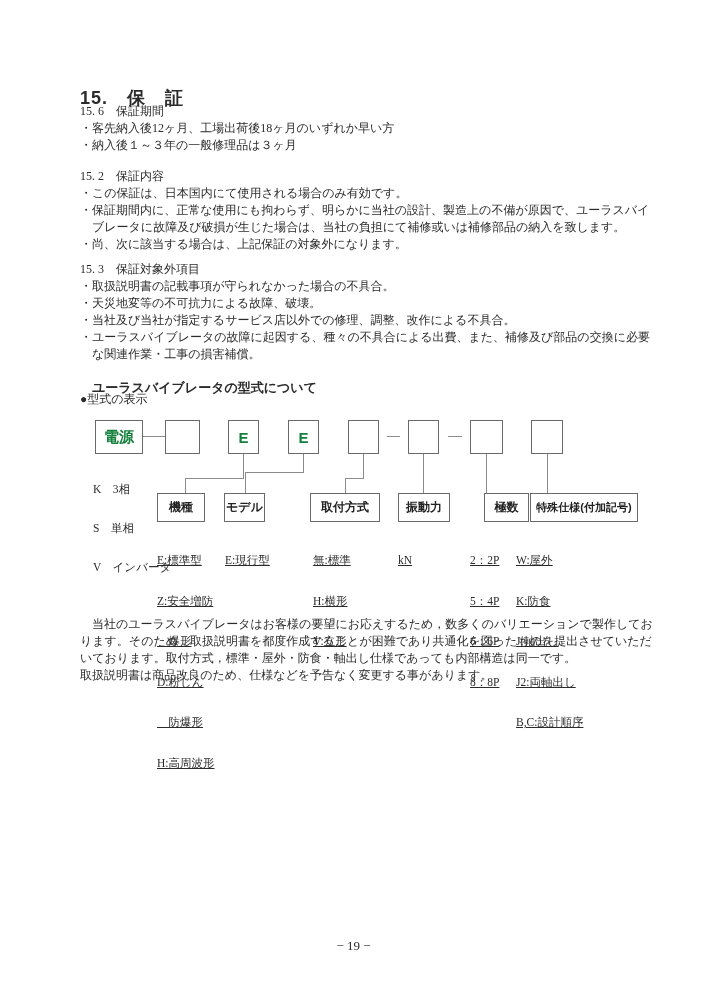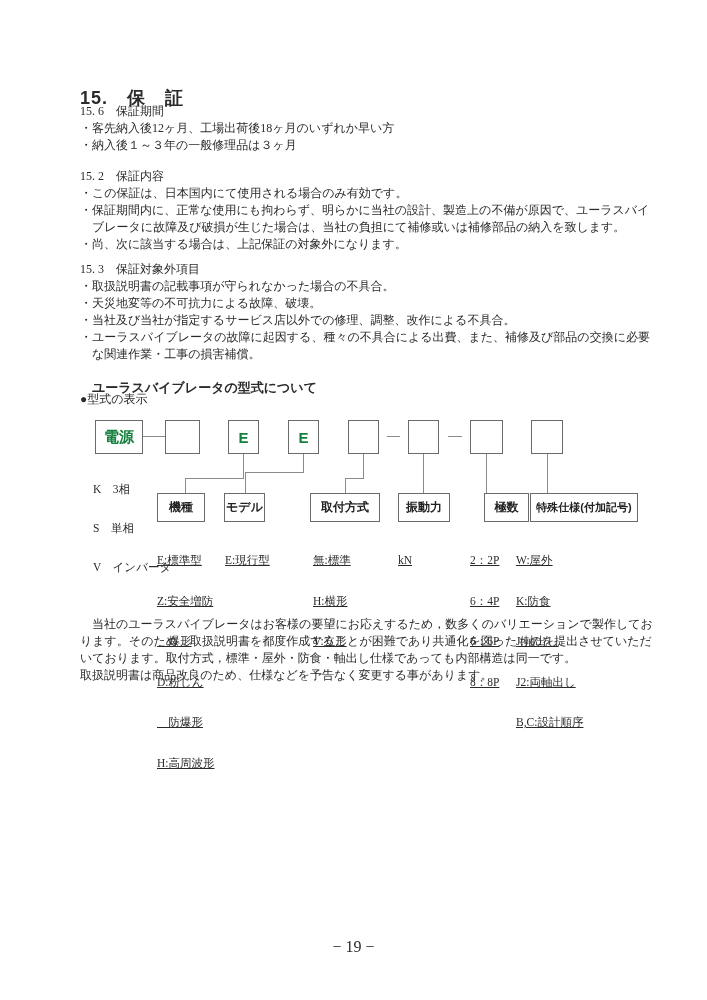--- a/index.html
+++ b/index.html
@@ -37,21 +37,21 @@
     font-family:"Liberation Sans","DejaVu Sans",sans-serif;
     font-weight:bold;font-size:12px;color:#222;
     background:#fff;white-space:pre;
   }
   .hline{position:absolute;height:1px;background:#8a8a8a;}
   .vline{position:absolute;width:1px;background:#8a8a8a;}
   .opt-list{position:absolute;top:107px;font-size:11.5px;line-height:13.5px;white-space:pre;color:#2b2b2b;}
   .opt-list div{white-space:pre;text-decoration:underline;}
   #power-options{position:absolute;left:93px;top:37px;font-size:11.5px;line-height:13px;white-space:pre;}
   #power-options div{white-space:pre;}
-  #footer{position:absolute;top:938px;left:0;width:707px;text-align:center;font-size:16px;}
+  #footer{position:absolute;top:938px;left:0;width:707px;text-align:center;font-size:13px;}
 </style>
 </head>
 <body>
 
 <div class="abs gothic doc-title" style="top:86px;left:80px;">15.　保　証</div>
 
 <div class="abs" style="top:103px;left:80px;">
   <div class="sec-head">15. 6　保証期間</div>
   <div class="line">・客先納入後12ヶ月、工場出荷後18ヶ月のいずれか早い方</div>
   <div class="line">・納入後１～３年の一般修理品は３ヶ月</div>
@@ -135,21 +135,21 @@
   <div class="opt-list" style="left:313px;">
     <div>無:標準</div>
     <div>H:横形</div>
     <div>V:立形</div>
   </div>
   <div class="opt-list" style="left:398px;">
     <div>kN</div>
   </div>
   <div class="opt-list" style="left:470px;">
     <div>2：2P</div>
-    <div>6：4P</div>
+    <div>5：4P</div>
     <div>6：6P</div>
     <div>8：8P</div>
   </div>
   <div class="opt-list" style="left:516px;">
     <div>W:屋外</div>
     <div>K:防食</div>
     <div>J:軸出し</div>
     <div>J2:両軸出し</div>
     <div>B,C:設計順序</div>
   </div>

